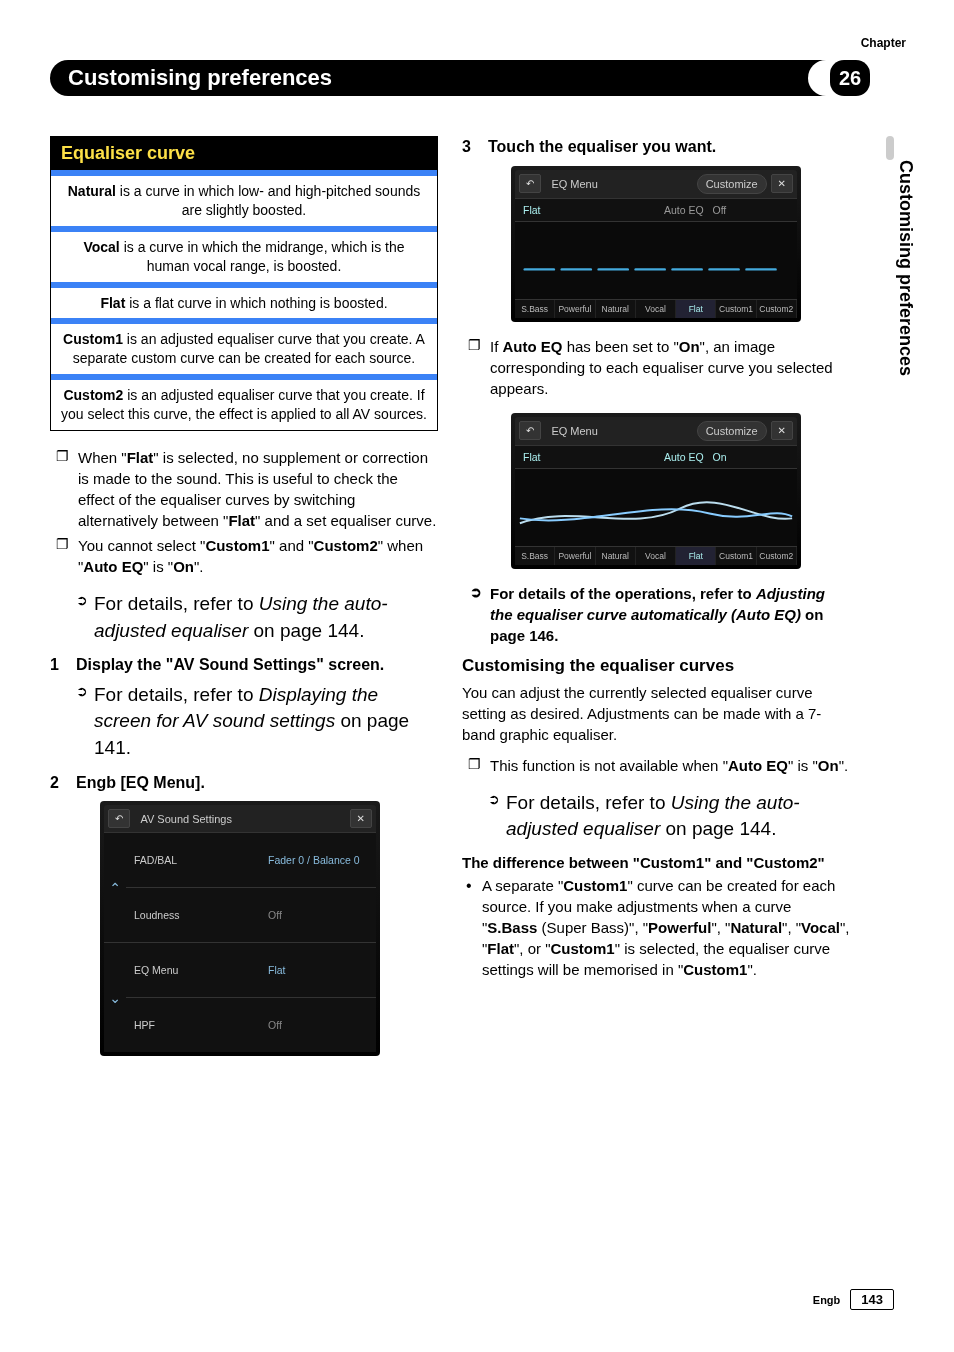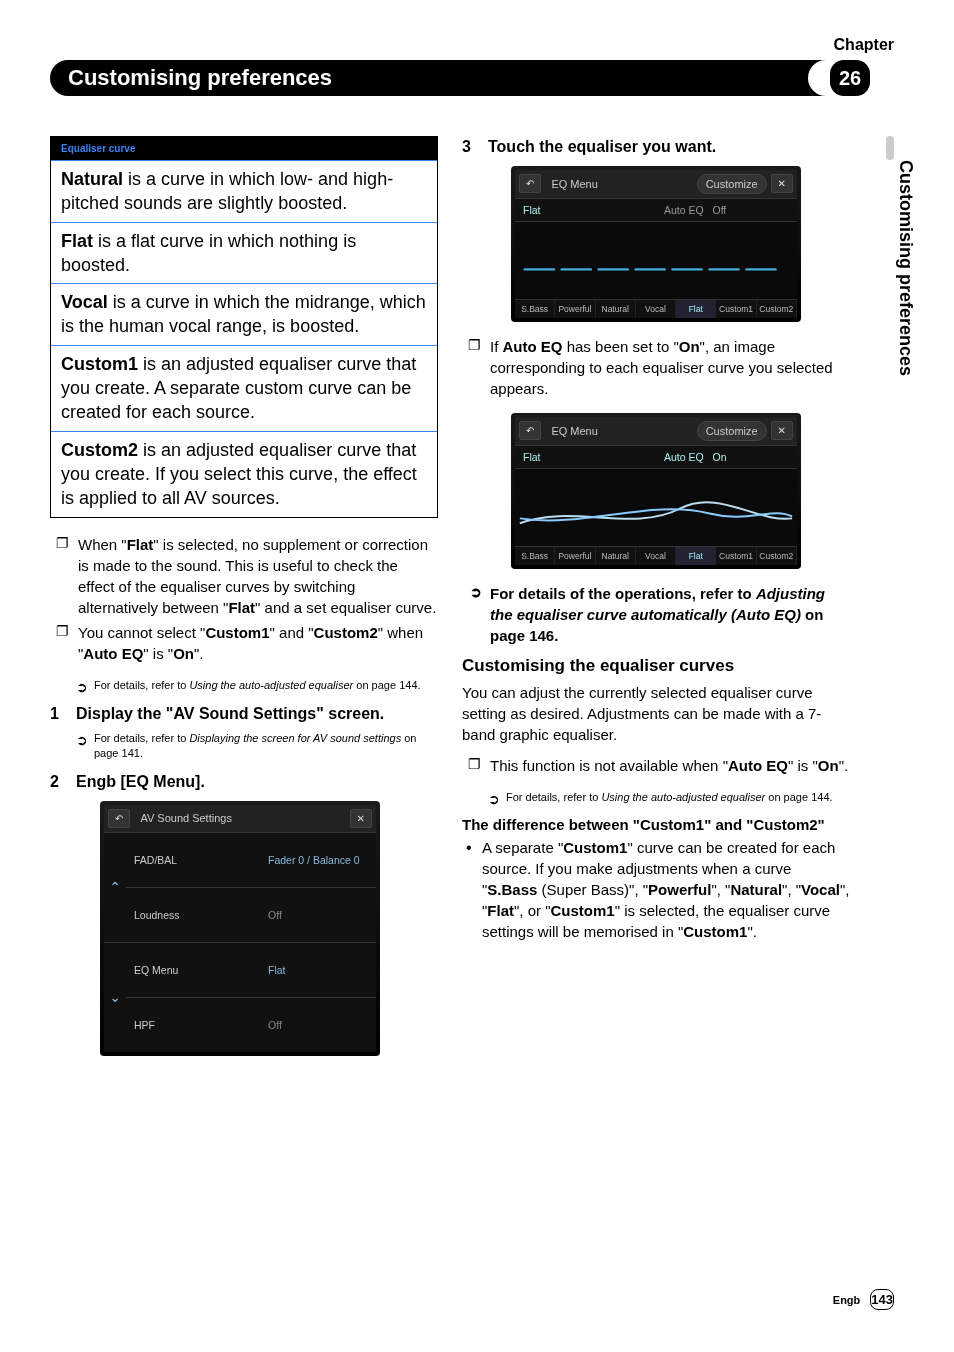--- a/index.html
+++ b/index.html
@@ -9,22 +9,22 @@
     color: #000;
     background: #fff;
     width: 954px;
     height: 1352px;
     position: relative;
     padding: 30px 50px 30px 50px;
   }
   .chapter-label {
     position: absolute;
     top: 36px;
-    right: 60px;
-    font-size: 16px;
+    right: 48px;
+    font-size: 12px;
     font-weight: bold;
     text-align: right;
   }
   .header-bar {
     display: flex;
     align-items: center;
     margin-top: 30px;
     margin-bottom: 40px;
     width: 820px;
   }
@@ -69,50 +69,51 @@
     gap: 24px;
     width: 800px;
   }
   .col { flex: 1; }
   .eq-table {
     border: 1px solid #000;
     margin-bottom: 16px;
   }
   .eq-table-header {
     background: #000;
-    color: #3b82f6;
-    font-weight: bold;
-    font-size: 10px;
+    color: #fde047;
+    font-weight: bold;
+    font-size: 18px;
     padding: 6px 10px;
   }
   .eq-table-row {
-    border-top: 1px solid #3b82f6;
+    border-top: 6px solid #3b82f6;
     padding: 6px 10px;
-    font-size: 18px;
+    font-size: 14px;
     line-height: 1.35;
+    text-align: center;
   }
   .note-list { list-style: none; padding-left: 0; margin-bottom: 14px; }
   .note-list li {
     position: relative;
     padding-left: 28px;
     font-size: 15px;
     line-height: 1.4;
     margin-bottom: 4px;
   }
   .note-list li::before {
     content: "❐";
     position: absolute;
     left: 6px;
     top: 0;
     font-size: 14px;
   }
   .sub-ref {
     position: relative;
     padding-left: 44px;
-    font-size: 11px;
+    font-size: 19px;
     line-height: 1.4;
     margin-bottom: 10px;
   }
   .sub-ref::before {
     content: "➲";
     position: absolute;
     left: 26px;
     top: 0;
     font-size: 14px;
   }
@@ -283,22 +284,22 @@
     bottom: 42px;
     right: 60px;
     display: flex;
     align-items: center;
     gap: 10px;
     text-align: center;
   }
   .footer-lang { font-size: 11px; font-weight: bold; }
   .footer-page {
     border: 1.5px solid #000;
-    border-radius: 8px;
-    padding: 2px 0;
+    border-radius: 2px;
+    padding: 2px 10px;
     font-size: 13px;
     font-weight: bold;
   }
   strong, b { font-weight: bold; }
   em, i { font-style: italic; }
 </style>
 </head>
 <body>
 
 <div class="chapter-label">Chapter</div>
@@ -312,22 +313,22 @@
 
 <div class="side-bar"></div>
 <div class="side-label">Customising preferences</div>
 
 <div class="columns">
 
   <div class="col">
     <div class="eq-table">
       <div class="eq-table-header">Equaliser curve</div>
       <div class="eq-table-row"><b>Natural</b><span> is a curve in which low- and high-pitched sounds are slightly boosted.</span></div>
+      <div class="eq-table-row"><b>Vocal</b><span> is a curve in which the midrange, which is the human vocal range, is boosted.</span></div>
       <div class="eq-table-row"><b>Flat</b><span> is a flat curve in which nothing is boosted.</span></div>
-      <div class="eq-table-row"><b>Vocal</b><span> is a curve in which the midrange, which is the human vocal range, is boosted.</span></div>
       <div class="eq-table-row"><b>Custom1</b><span> is an adjusted equaliser curve that you create. A separate custom curve can be created for each source.</span></div>
       <div class="eq-table-row"><b>Custom2</b><span> is an adjusted equaliser curve that you create. If you select this curve, the effect is applied to all AV sources.</span></div>
     </div>
 
     <ul class="note-list">
       <li>
         <span>When "</span><b>Flat</b><span>" is selected, no supplement or correction is made to the sound. This is useful to check the effect of the equaliser curves by switching alternatively between "</span><b>Flat</b><span>" and a set equaliser curve.</span>
       </li>
       <li>
         <span>You cannot select "</span><b>Custom1</b><span>" and "</span><b>Custom2</b><span>" when "</span><b>Auto EQ</b><span>" is "</span><b>On</b><span>".</span>

